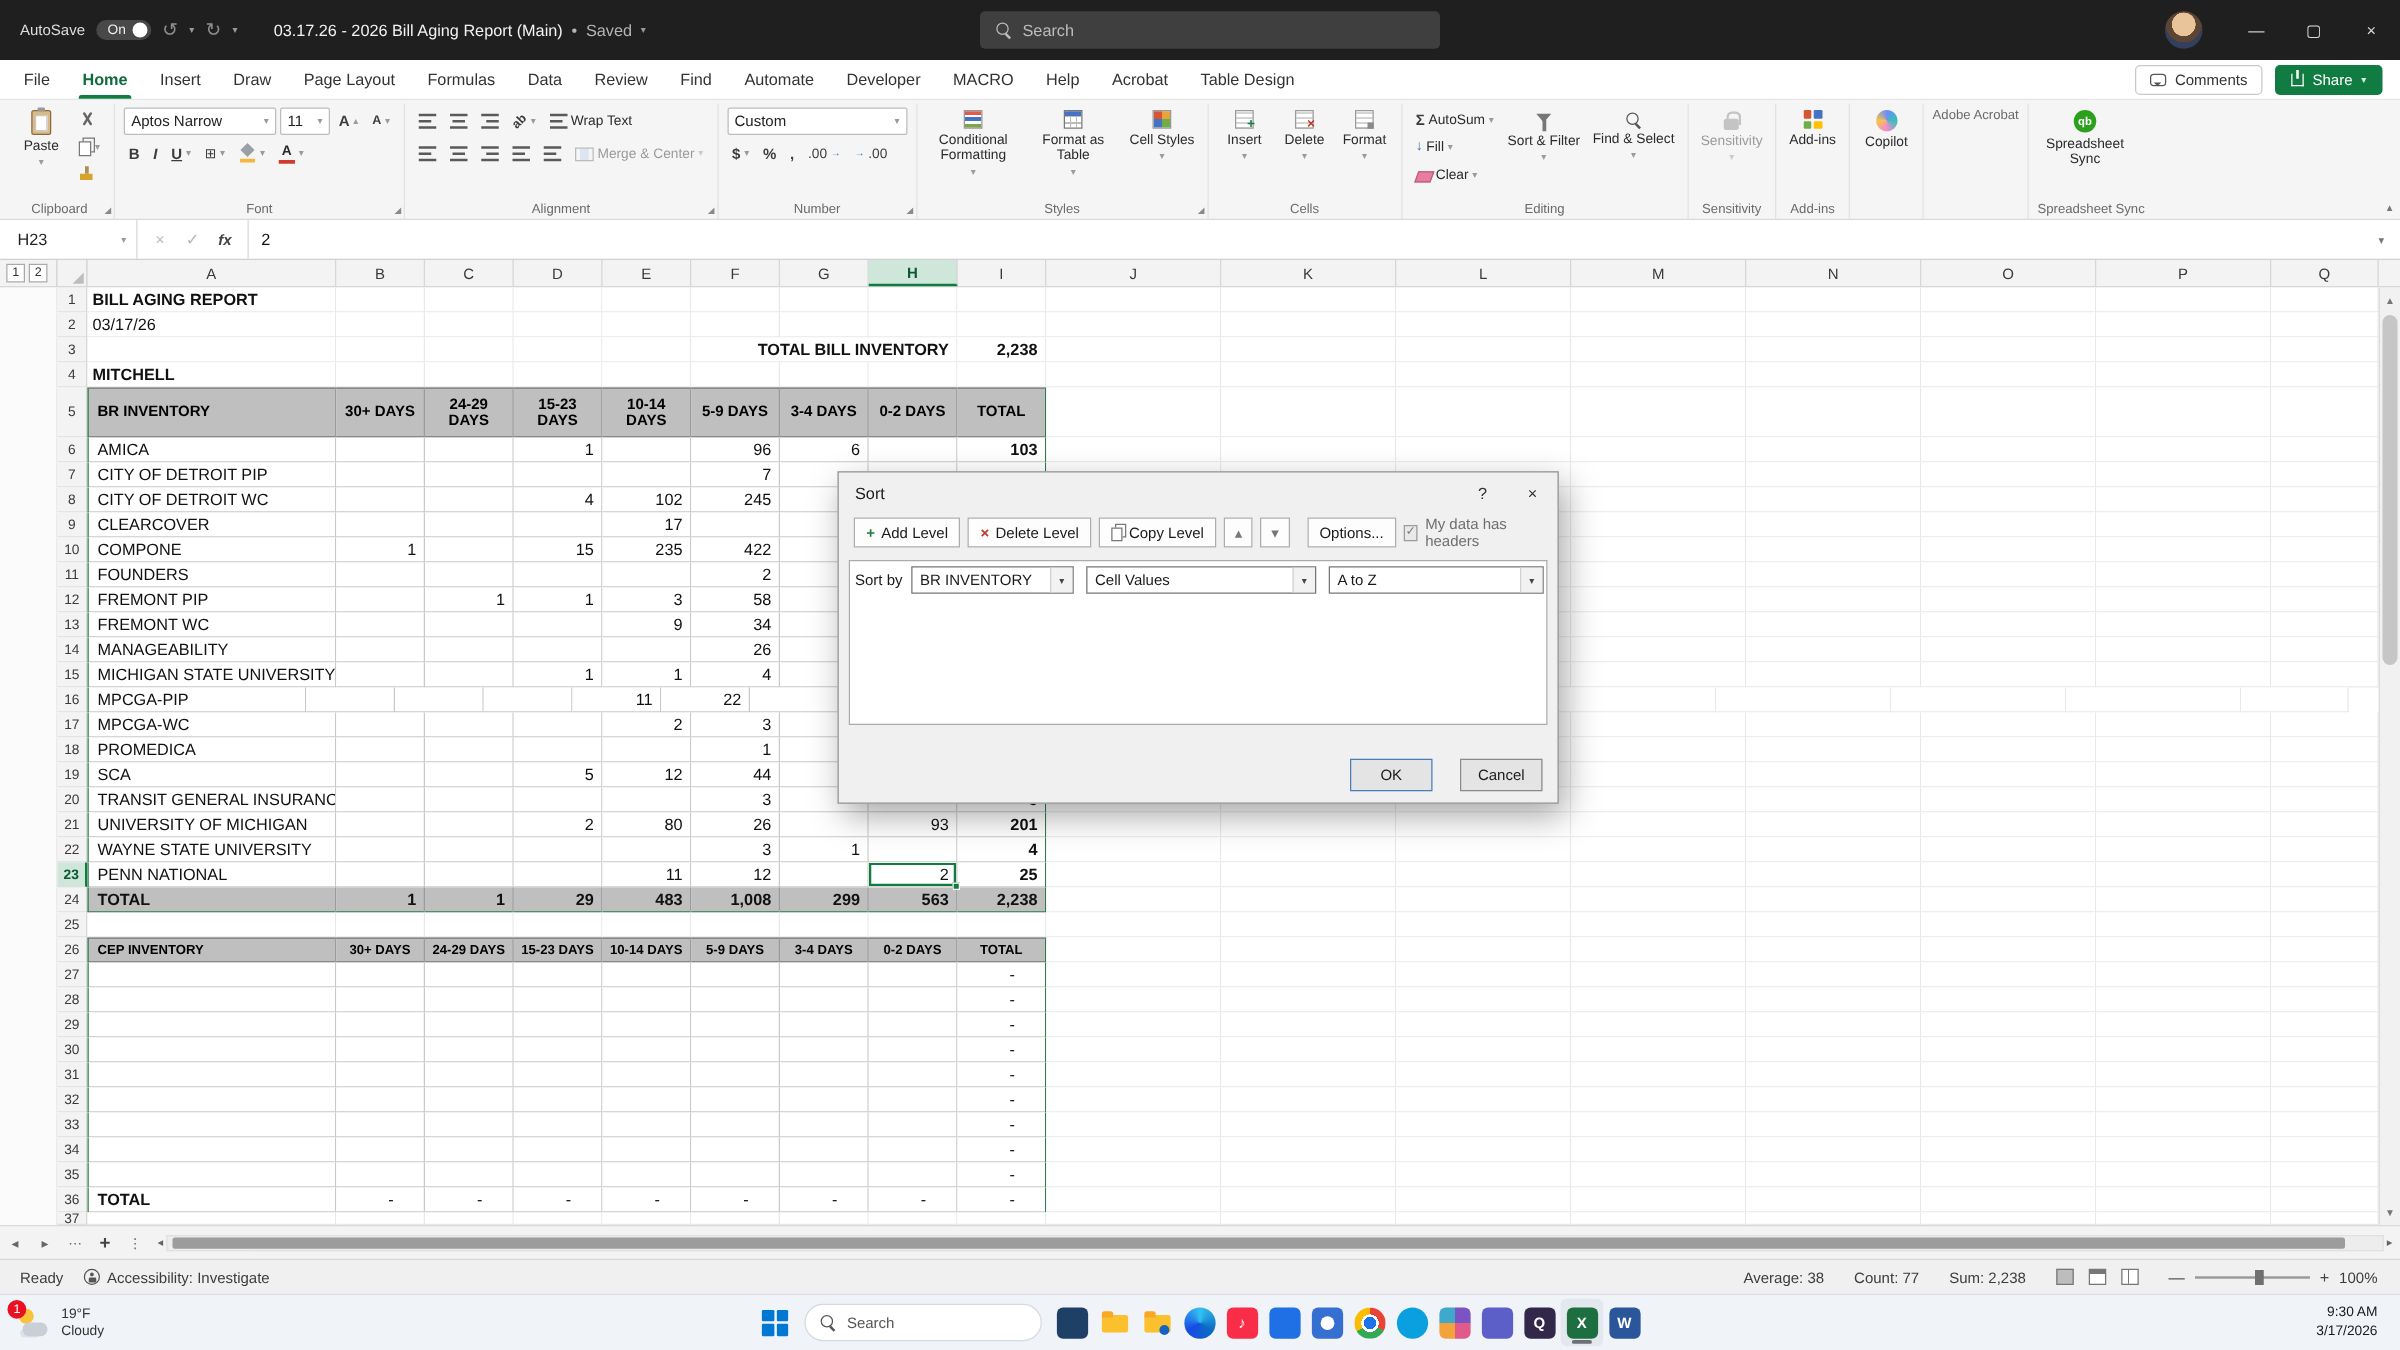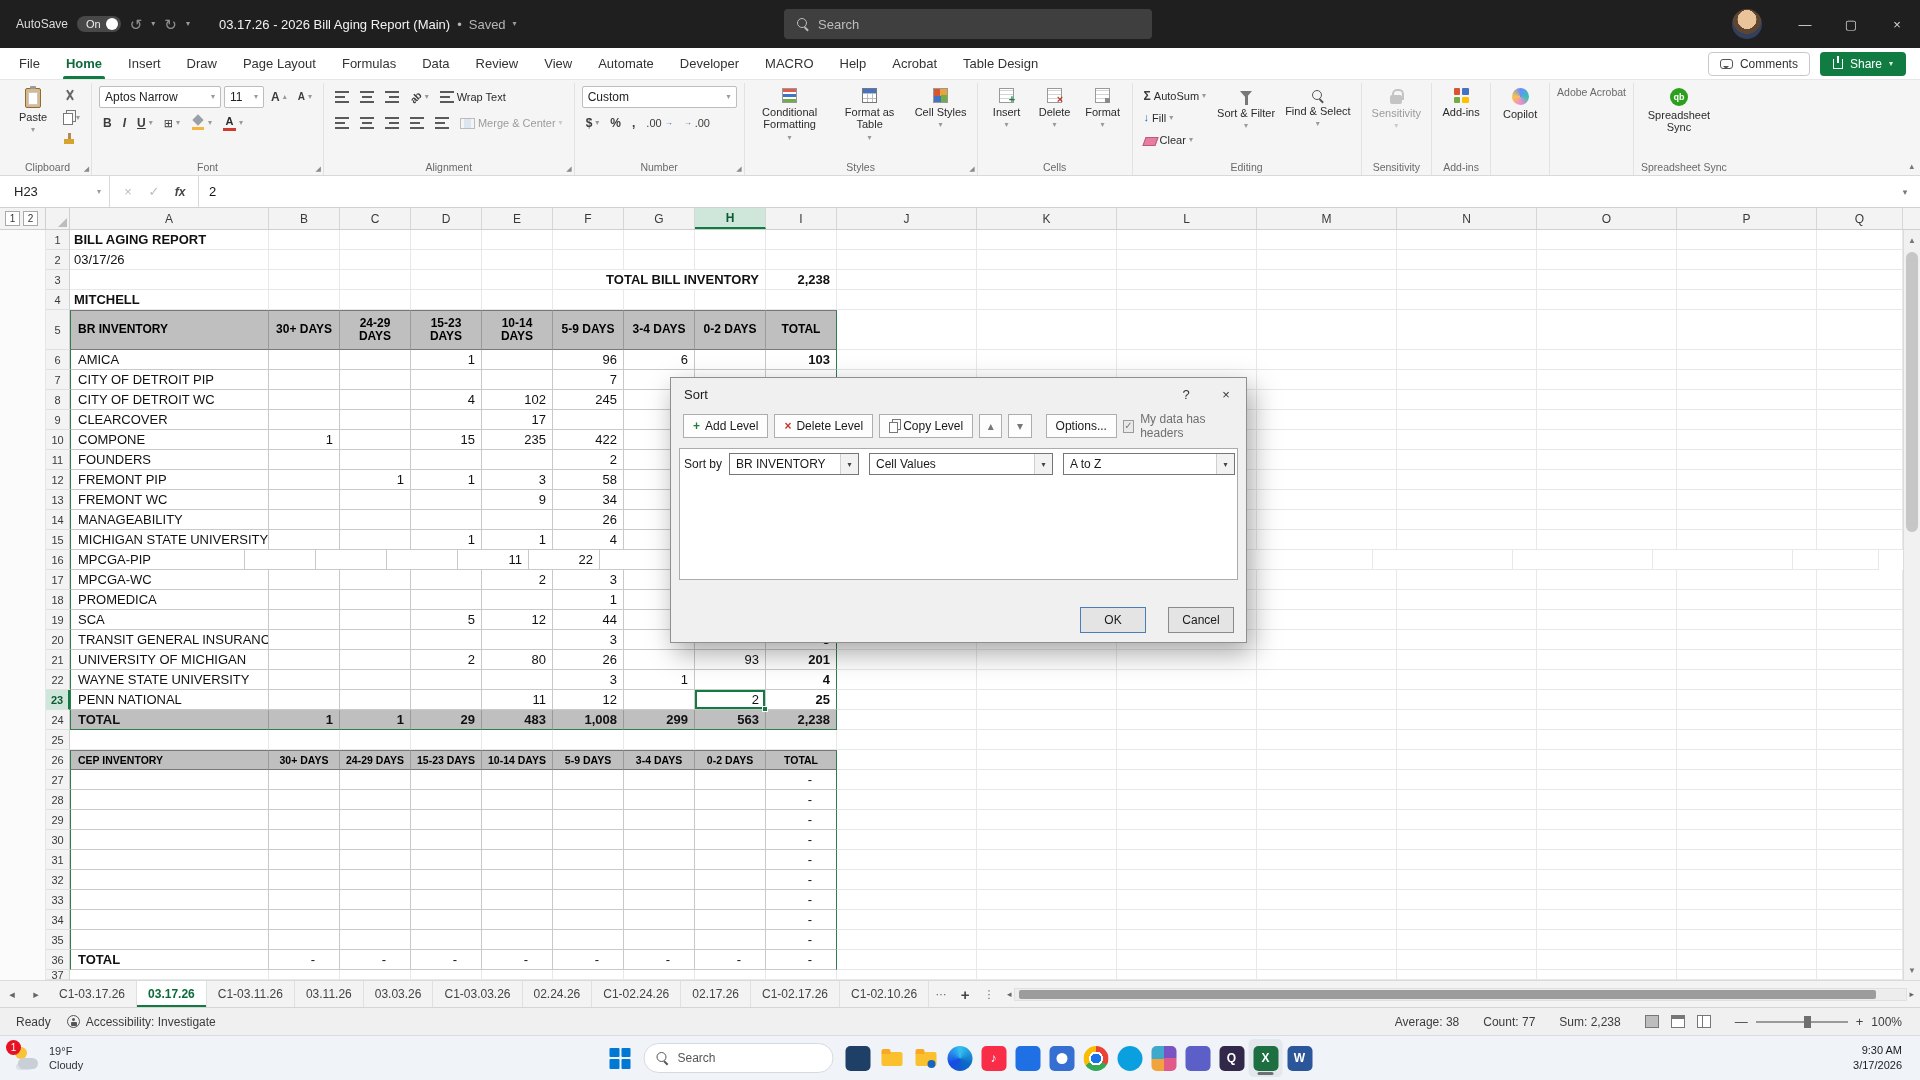--- a/index.html
+++ b/index.html
@@ -261,21 +261,21 @@
   <div class="ribbontabs">
     <div id="ribbon-tab-list">
         <div class="rtab">File</div>
         <div class="rtab active">Home</div>
         <div class="rtab">Insert</div>
         <div class="rtab">Draw</div>
         <div class="rtab">Page Layout</div>
         <div class="rtab">Formulas</div>
         <div class="rtab">Data</div>
         <div class="rtab">Review</div>
-        <div class="rtab">View</div>
+        <div class="rtab">Find</div>
         <div class="rtab">Automate</div>
         <div class="rtab">Developer</div>
         <div class="rtab">MACRO</div>
         <div class="rtab">Help</div>
         <div class="rtab">Acrobat</div>
         <div class="rtab">Table Design</div>
       </div>
     <div class="rt-right">
       <span class="btn-comments">
           <span class="bubble"></span>
@@ -416,21 +416,21 @@
       </div>
       <div class="rg-label">
           <span>Alignment</span>
         </div>
       <span class="launcher">◢</span>
     </div>
 
     <div class="rgroup">
       <div class="rg-content cols">
         <div class="rrow">
-            <div class="combo" style="width:155px">
+            <div class="combo" style="width:144px">
               <span>Custom</span>
               <span class="car">▾</span>
             </div>
           </div>
         <div class="rrow">
           <div class="smallbtn">
               <span class="glyph">$</span>
               <span class="car">▾</span>
             </div>
           <div class="smallbtn">
@@ -1473,33 +1473,20 @@
     </div>
     <div class="sd-footer">
       <div class="sd-ok">OK</div>
       <div class="sd-cancel">Cancel</div>
     </div>
   </div>
 
   <div class="tabsbar">
     <span class="tnav">◂</span>
     <span class="tnav">▸</span>
-    <div id="sheet-tabs">
-        <div class="stab">C1-03.17.26</div>
-        <div class="stab active">03.17.26</div>
-        <div class="stab">C1-03.11.26</div>
-        <div class="stab">03.11.26</div>
-        <div class="stab">03.03.26</div>
-        <div class="stab">C1-03.03.26</div>
-        <div class="stab">02.24.26</div>
-        <div class="stab">C1-02.24.26</div>
-        <div class="stab">02.17.26</div>
-        <div class="stab">C1-02.17.26</div>
-        <div class="stab">C1-02.10.26</div>
-      </div>
     <span class="tnav">⋯</span>
     <span class="tnav plus">+</span>
     <span class="tnav">⋮</span>
     <div class="hscroll">
       <span class="harr">◂</span>
       <div class="htrack">
           <div class="hthumb"></div>
         </div>
       <span class="harr">▸</span>
     </div>

